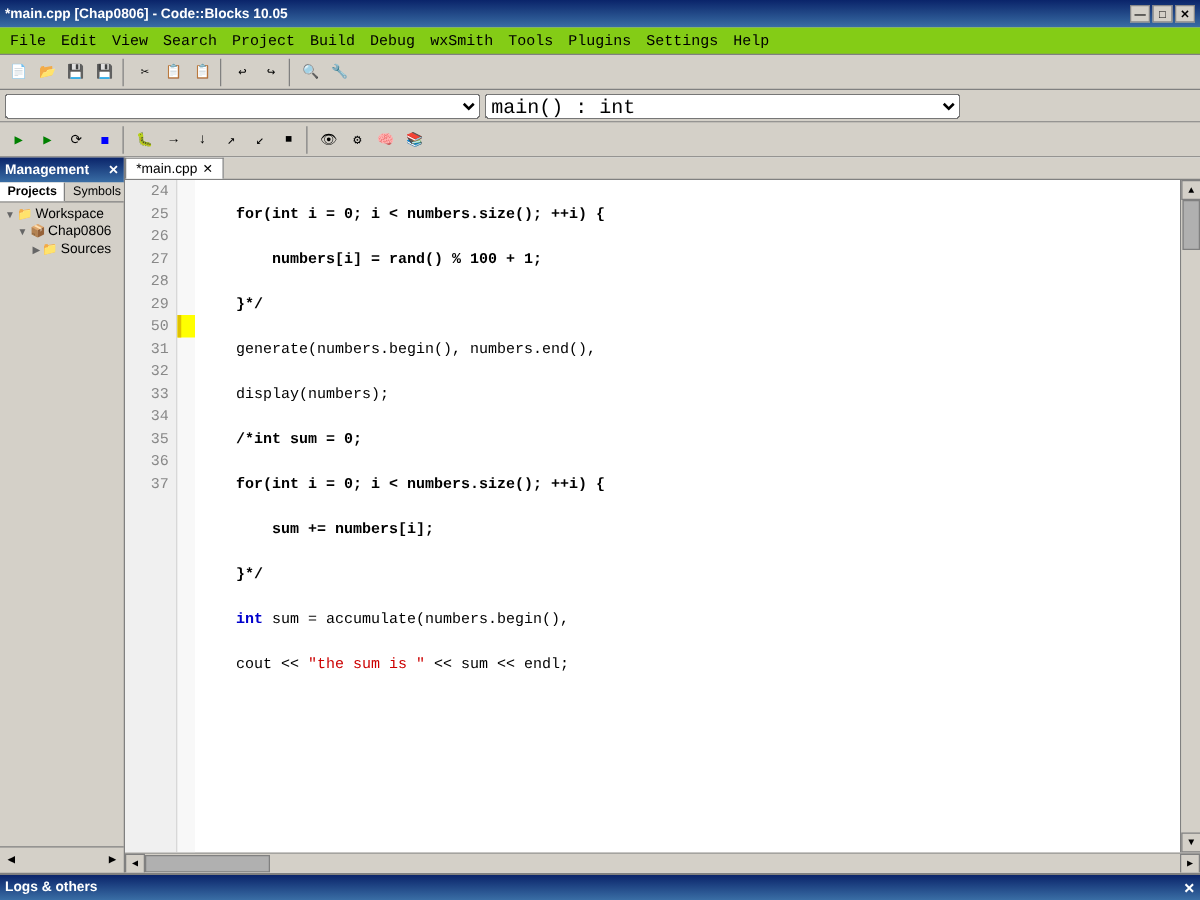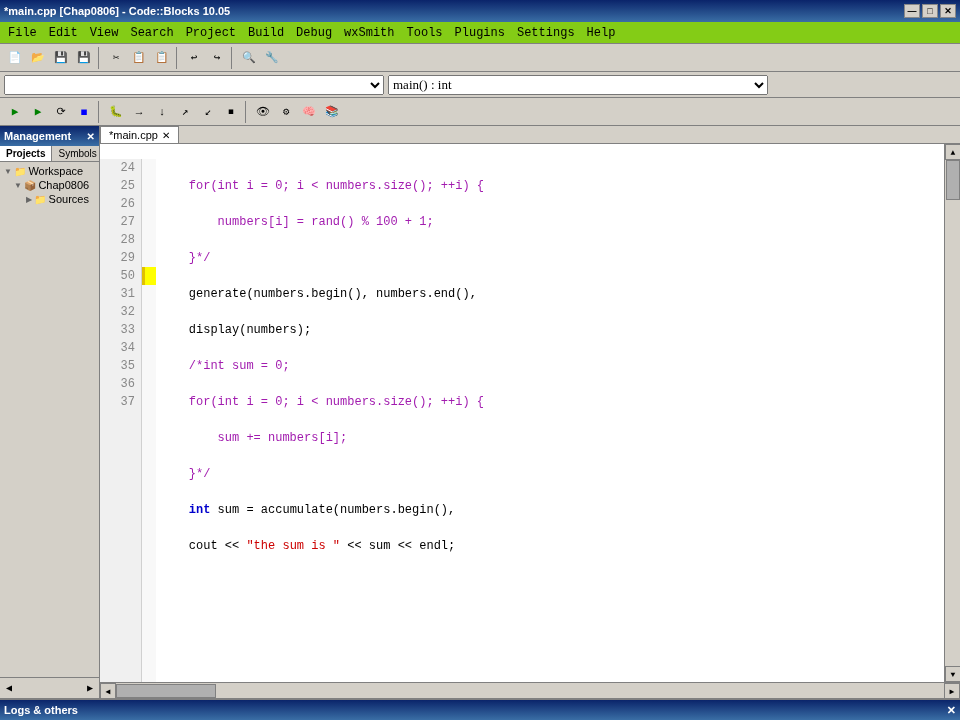--- a/index.html
+++ b/index.html
@@ -77,22 +77,22 @@
     }
     .func-select {
       width: 380px;
       height: 20px;
       font-size: 11px;
       font-family: Arial, sans-serif;
     }
     .func-select2 {
       width: 380px;
       height: 20px;
-      font-size: 13px;
-      font-family: Liberation Serif, serif;
+      font-size: 16px;
+      font-family: Liberation Mono, monospace;
     }
 
     
     .toolbar2 {
       background: #d4d0c8;
       height: 28px;
       display: flex;
       align-items: center;
       padding: 2px 4px;
       gap: 1px;
@@ -195,21 +195,20 @@
       gap: 4px;
     }
     .code-tab .close { font-size: 10px; cursor: pointer; }
 
     .code-content {
       flex: 1;
       overflow: auto;
       display: flex;
       background: white;
       position: relative;
-      margin-top: 15px;
     }
     .line-numbers {
       width: 42px;
       background: #f0f0f0;
       border-right: 1px solid #d0d0d0;
       text-align: right;
       padding-right: 4px;
       color: #888;
       font-size: 12px;
       line-height: 18px;
@@ -228,21 +227,21 @@
       padding-left: 4px;
       line-height: 18px;
       white-space: pre;
       font-size: 12px;
     }
     .code-line { height: 18px; display: block; }
     .code-line.current { background: #e8f0ff; }
 
     
     .kw { color: #0000cc; font-weight: bold; }
-    .cm { color: #a21caf; }
+    .cm { color: #000000; font-weight: bold; }
     .str { color: #cc0000; }
 
     
     .right-scroll {
       width: 16px;
       background: #d4d0c8;
       border-left: 1px solid #808080;
       display: flex;
       flex-direction: column;
     }

